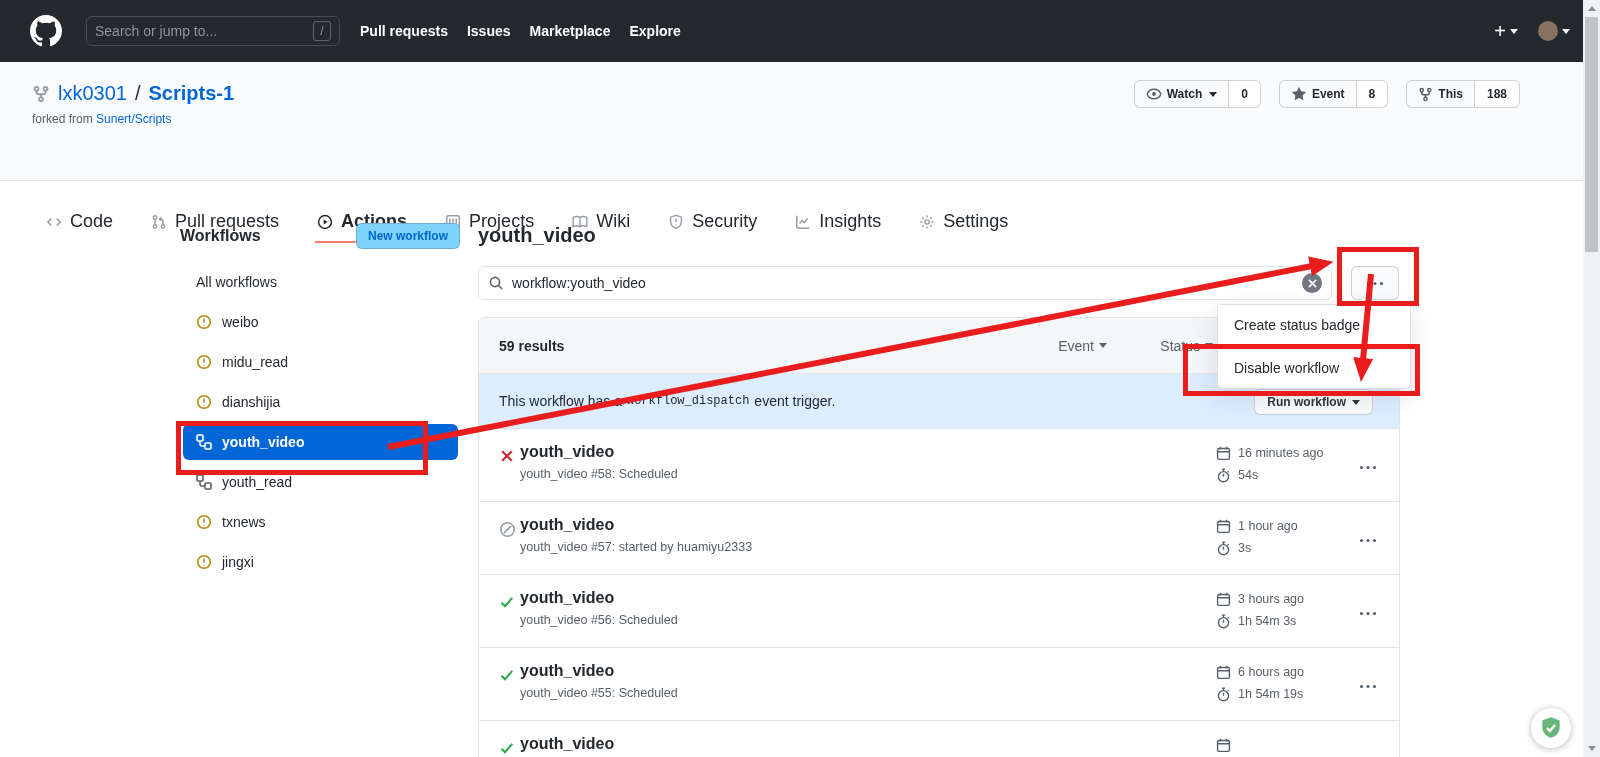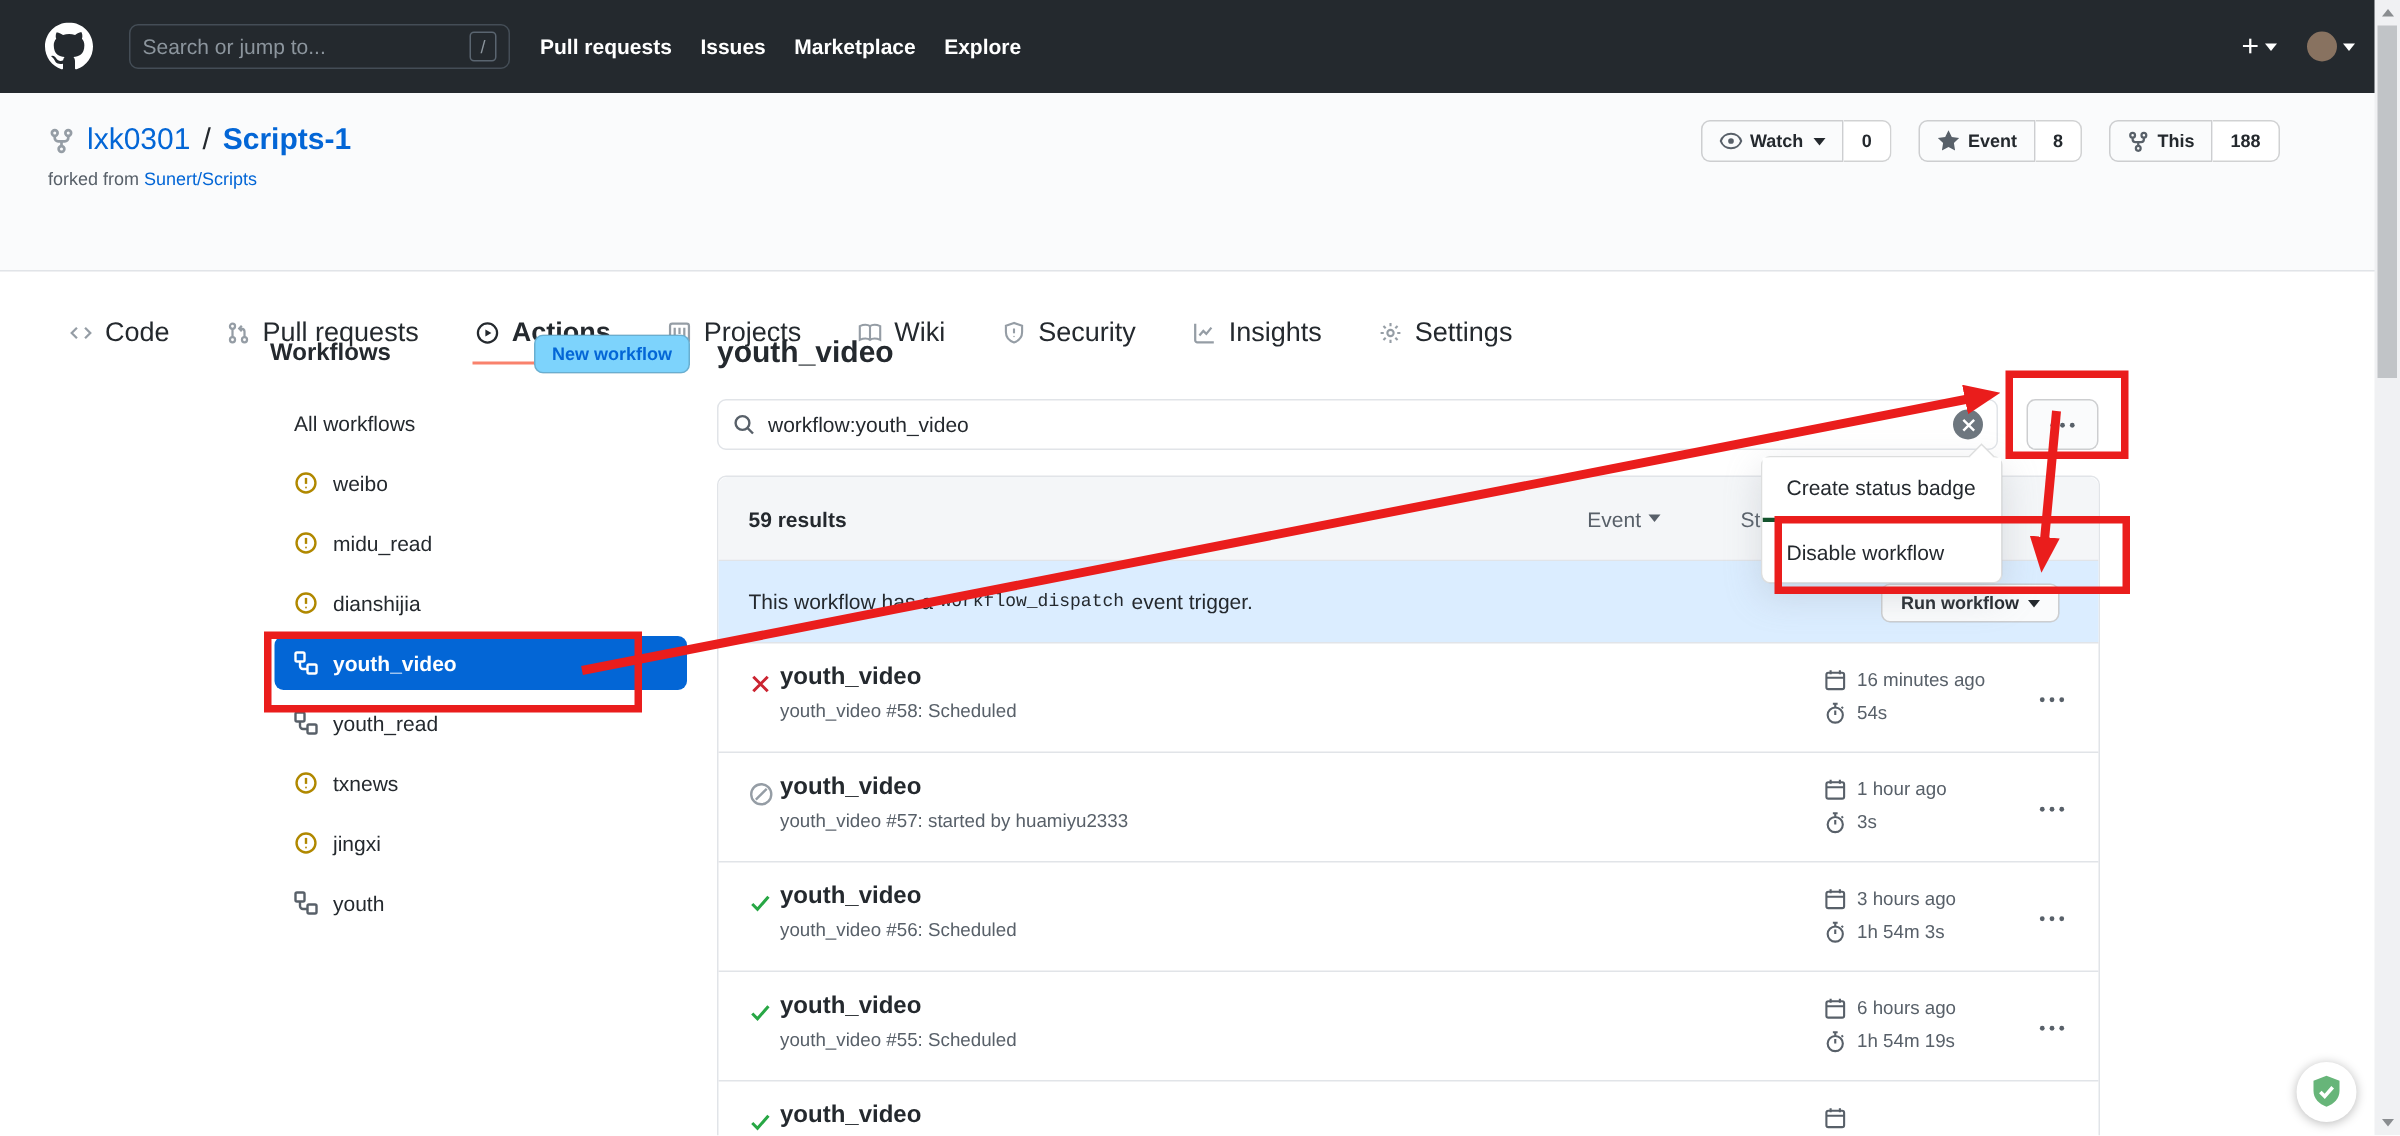--- a/index.html
+++ b/index.html
@@ -106,21 +106,21 @@
   .run-status { position:absolute; left:20px; top:19px; }
   .run-info { position:absolute; left:41px; top:14px; }
   .run-title { font-size:16px; font-weight:600; color:#24292e; cursor:pointer; }
   .run-desc { margin-top:6px; font-size:12.5px; color:#586069; }
   .run-meta { position:absolute; left:737px; top:13px; font-size:12.5px; color:#586069; }
   .meta-line { display:flex; align-items:center; gap:7px; height:22px; }
   .meta-line .oct { color:#586069; }
   .run-kebab { position:absolute; left:880px; top:27px; color:#586069; cursor:pointer; }
 
   
-  .dropdown { position:absolute; left:1174px; top:304px; width:161px; background:#fff;
+  .dropdown { position:absolute; left:1217px; top:304px; width:194px; background:#fff;
               border:1px solid rgba(27,31,35,.15); border-radius:6px;
               box-shadow:0 8px 24px rgba(149,157,165,.3); z-index:40; }
   .dd-caret { position:absolute; top:-7px; left:140px; width:12px; height:12px; background:#fff;
               border-left:1px solid rgba(27,31,35,.15); border-top:1px solid rgba(27,31,35,.15);
               transform:rotate(45deg); }
   .dd-item { padding:12px 16px; font-size:14px; color:#24292e; cursor:pointer; background:#fff; }
   .dd-item + .dd-item { border-top:3px solid #14532d; }
   .dd-item:first-child { border-radius:6px 6px 0 0; }
   .dd-item:last-child { border-radius:0 0 6px 6px; }
 
@@ -391,30 +391,20 @@
       <div class="wf-item">
         <span class="oct alert">
             <svg width="16" height="16" viewBox="0 0 16 16" fill="none" stroke="currentColor" stroke-width="1.6">
               <circle cx="8" cy="8" r="6.3"></circle>
               <path d="M8 4.6v4"></path>
               <circle cx="8" cy="11" r=".6" fill="currentColor" stroke="none"></circle>
             </svg>
           </span>
         <span>jingxi</span>
       </div>
-      <div class="wf-item">
-        <span class="oct">
-            <svg width="16" height="16" viewBox="0 0 16 16" fill="none" stroke="currentColor" stroke-width="1.6">
-              <rect x="1" y="1" width="6" height="6" rx="1"></rect>
-              <rect x="9" y="9" width="6" height="6" rx="1"></rect>
-              <path d="M4 7v3a2 2 0 0 0 2 2h3"></path>
-            </svg>
-          </span>
-        <span>youth</span>
-      </div>
     </div>
   </div>
 
   <div class="main-title">youth_video</div>
 
   <div class="run-search">
     <span class="oct">
         <svg width="16" height="16" viewBox="0 0 16 16" fill="none" stroke="currentColor" stroke-width="1.6">
           <circle cx="7" cy="7" r="4.6"></circle>
           <path d="M10.5 10.5L14 14"></path>

